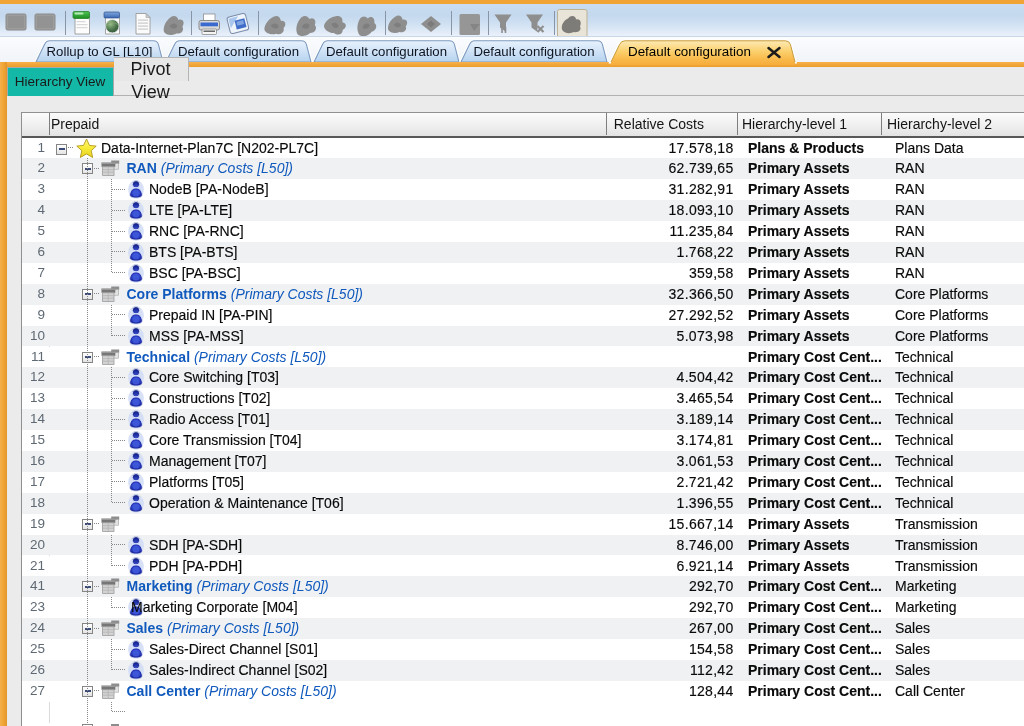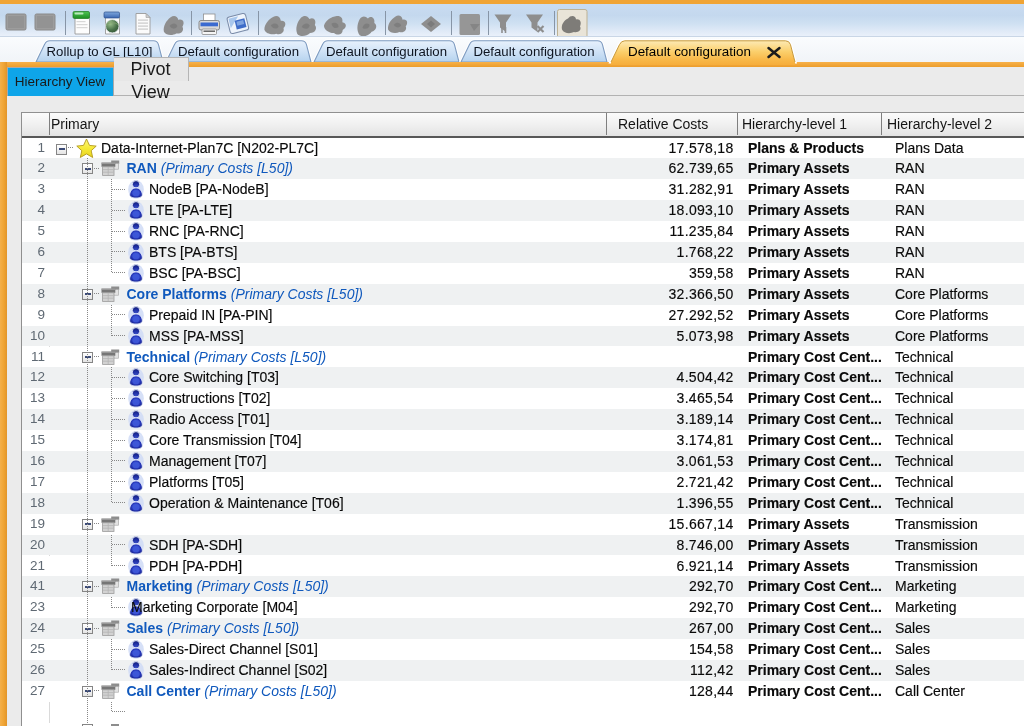--- a/index.html
+++ b/index.html
@@ -6,21 +6,21 @@
 #app { position:relative; width:1024px; height:726px; background:#ebebeb; }
 .topline { position:absolute; left:0; top:0; width:1024px; height:3.5px; background:#f0a434; }
 .toolbar { position:absolute; left:0; top:3.5px; width:1024px; height:32.5px;
   background:linear-gradient(180deg,#c9dcf1 0%,#c4d8ee 35%,#cee0f2 60%,#e0eaf7 85%,#e9f0fa 100%); }
 .tabstrip { position:absolute; left:0; top:36px; width:1024px; height:26px;
   background:linear-gradient(180deg,#fafcfe 0%,#f1f4f8 100%); border-top:1px solid #c9d6e6; }
 .leftstrip { position:absolute; left:0; top:62px; width:6.5px; height:664px;
   background:linear-gradient(90deg,#f5b04a 0%,#efa434 55%,#e2952a 100%); }
 .panel { position:absolute; left:6.5px; top:66.5px; width:1017.5px; height:659.5px; background:#ebebeb; }
 .subline { position:absolute; left:0; top:94.5px; width:1024px; height:1px; background:#b2b2b2; }
-.subtab-a { position:absolute; left:6.5px; top:66.5px; width:107px; height:29.5px; background:#0ea5e9;
+.subtab-a { position:absolute; left:6.5px; top:66.5px; width:107px; height:29.5px; background:#14b8a6;
   border:1px solid #a9a9a9; border-bottom:none; font-size:13.5px; color:#1a1a1a; text-align:center; line-height:27px; }
 .subtab-i { position:absolute; left:113.5px; top:57px; width:75px; height:24px; background:#e7e7e7;
   border:1px solid #b5b5b5; border-bottom:none; border-left:none; font-size:18px; color:#1a1a1a; text-align:center; line-height:23px; }
 .grid { position:absolute; left:21px; top:112px; width:1003px; height:614px; background:#ffffff; overflow:hidden;
   border-left:1px solid #8f8f8f; }
 .ghead { position:absolute; left:0; top:0; width:1003px; height:25.5px;
   background:linear-gradient(180deg,#fbfbfb 0%,#efefef 55%,#e3e3e3 100%);
   border-top:1px solid #909090; border-bottom:2px solid #575757; }
 .ghead .sep { position:absolute; top:0; width:1px; height:22px; background:#7f7f7f; }
 .ghead span { position:absolute; top:3px; font-size:14px; color:#141414; white-space:nowrap; }
@@ -195,22 +195,22 @@
   <div class="subline"></div>
   <div class="subtab-a">Hierarchy View</div>
   <div class="subtab-i">Pivot View</div>
   <div class="leftstrip"></div>
   <div class="grid">
     <div class="ghead">
       <div class="sep" style="left:27px"></div>
       <div class="sep" style="left:584px"></div>
       <div class="sep" style="left:715px"></div>
       <div class="sep" style="left:859px"></div>
-      <span style="left:29px">Primary</span>
-      <span style="left:596px;width:127px;text-align:left">Relative Costs</span>
+      <span style="left:29px">Prepaid</span>
+      <span style="left:555px;width:127px;text-align:right">Relative Costs</span>
       <span style="left:720px">Hierarchy-level 1</span>
       <span style="left:865px">Hierarchy-level 2</span>
     </div>
     <div class="gbody">
       <div class="numline"></div>
       <div class="row odd" style="top:0.00px">
           <span class="num">1</span>
           <div class="ebox" style="left:34px;top:6px">
             <div class="minus"></div>
           </div>

